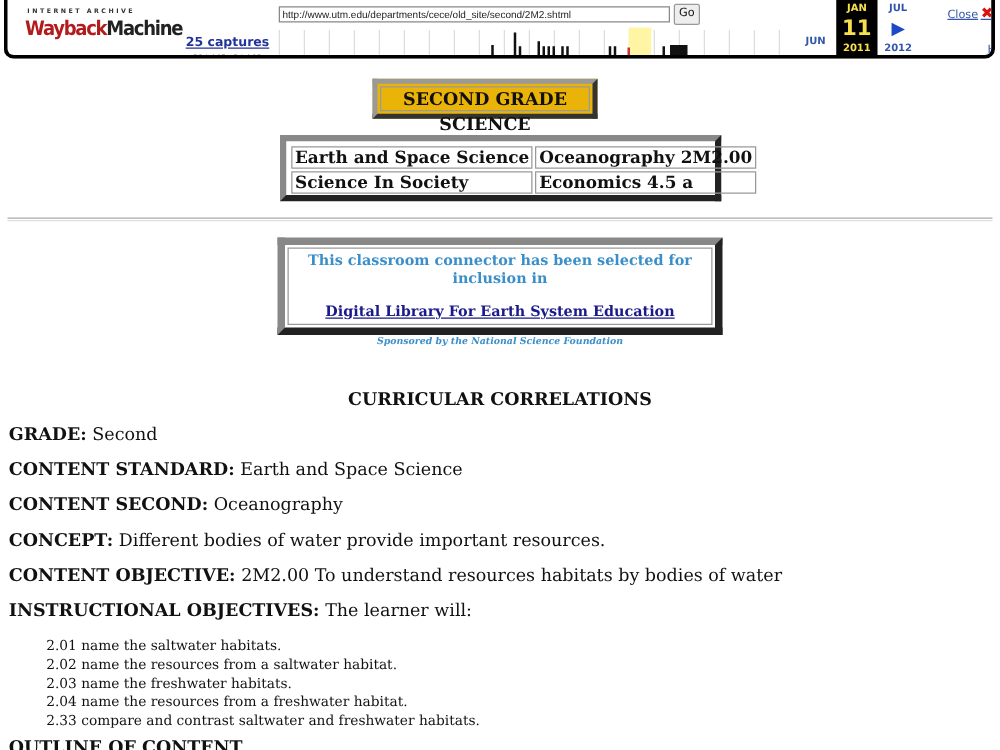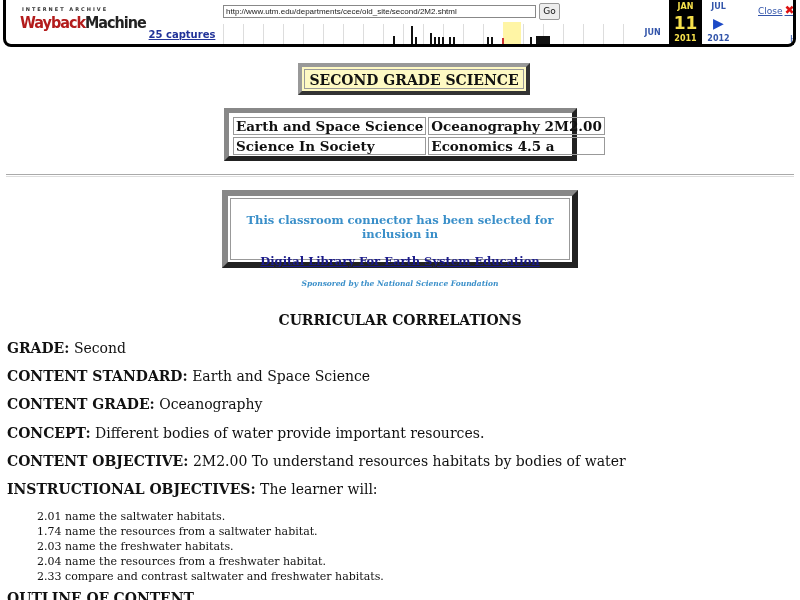--- a/index.html
+++ b/index.html
@@ -36,42 +36,42 @@
   .wb-nav .day { font-size: 17px; line-height: 22px; height: 22px; }
   .wb-nav .yr { height: 10px; }
   .wb-nav .arrow { font-size: 14px; line-height: 22px; height: 22px; color: #1c49c6; }
   .wb-close { position: absolute; left: 752px; top: 3px; font-size: 9px; color: #3355aa; text-decoration: underline; }
   .wb-close .x { color: #d11; font-weight: bold; font-size: 12px; text-decoration: none; margin-left: 2px; }
   .wb-help { position: absolute; left: 784px; top: 32px; font-size: 9px; color: #3355aa; text-decoration: underline; }
   .wb-help .q { color: #4aa; font-weight: bold; font-size: 11px; text-decoration: none; margin-left: 2px; }
 
   
   .title-box {
-    position: absolute; left: 298px; top: 63px; width: 232px; height: 32px;
-    border: 4px solid; border-color: #999 #333 #333 #999; background: #fef9c3;
+    position: absolute; left: 298px; top: 63px; width: 180px; height: 32px;
+    border: 4px solid; border-color: #999 #333 #333 #999; background: #eab308;
     padding: 2px;
   }
   .title-box .inner { border: 1px solid #999; height: 100%; text-align: center; font-weight: bold; font-size: 14px; line-height: 20px; }
 
   .std-table {
     position: absolute; left: 224px; top: 108px; width: 353px; height: 53px;
     border: 5px solid; border-color: #888 #222 #222 #888; background: #fff;
     padding: 2px;
   }
   .std-table table { border-collapse: separate; border-spacing: 2px; width: 100%; }
   .std-table td { border: 1px solid #999; font-weight: bold; font-size: 13.5px; padding: 0 2px; height: 18px; line-height: 16px; white-space: nowrap; }
 
   .hr { position: absolute; left: 6px; top: 174px; width: 788px; height: 3px; border-top: 1px solid #aaa; border-bottom: 1px solid #ddd; }
 
   .dlese-box {
     position: absolute; left: 222px; top: 190px; width: 356px; height: 78px;
     border: 6px solid; border-color: #888 #222 #222 #888; background: #fff; padding: 2px;
   }
   .dlese-box .inner { border: 1px solid #999; height: 100%; text-align: center; }
-  .dlese-box .l1 { color: #3a8fc9; font-weight: bold; font-size: 11.5px; margin-top: 14px; }
+  .dlese-box .l1 { color: #3a8fc9; font-weight: bold; font-size: 11.5px; margin-top: 2px; }
   .dlese-box .l2 { display: inline-block; color: #1a1a8a; font-weight: bold; font-size: 11.5px; text-decoration: underline; margin-top: 13px; }
   .dlese-box .l3 { color: #3a8fc9; font-weight: bold; font-style: italic; font-size: 7.5px; margin-top: 11px; }
 
   .section-title { position: absolute; left: 0; width: 800px; top: 312px; text-align: center; font-weight: bold; font-size: 14px; }
 
   .field { position: absolute; left: 7px; font-size: 14px; white-space: nowrap; }
   .field b { font-weight: bold; }
 
   .objectives { position: absolute; left: 37px; top: 509px; font-size: 11px; line-height: 15px; margin: 0; padding: 0; list-style: none; }
 
@@ -192,33 +192,33 @@
 
 <div class="section-title">CURRICULAR CORRELATIONS</div>
 
 <div class="field" style="top:340px">
   <b>GRADE:</b><span> Second</span>
 </div>
 <div class="field" style="top:368px">
   <b>CONTENT STANDARD:</b><span> Earth and Space Science</span>
 </div>
 <div class="field" style="top:396px">
-  <b>CONTENT GRADE:</b><span> Oceanography</span>
+  <b>CONTENT SECOND:</b><span> Oceanography</span>
 </div>
 <div class="field" style="top:425px">
   <b>CONCEPT:</b><span> Different bodies of water provide important resources.</span>
 </div>
 <div class="field" style="top:453px">
   <b>CONTENT OBJECTIVE:</b><span> 2M2.00 To understand resources habitats by bodies of water</span>
 </div>
 <div class="field" style="top:481px">
   <b>INSTRUCTIONAL OBJECTIVES:</b><span> The learner will:</span>
 </div>
 
 <ul class="objectives">
   <li>2.01 name the saltwater habitats.</li>
-  <li>1.74 name the resources from a saltwater habitat.</li>
+  <li>2.02 name the resources from a saltwater habitat.</li>
   <li>2.03 name the freshwater habitats.</li>
   <li>2.04 name the resources from a freshwater habitat.</li>
   <li>2.33 compare and contrast saltwater and freshwater habitats.</li>
 </ul>
 
 <div class="outline-cut">OUTLINE OF CONTENT</div>
 
 </body></html>

